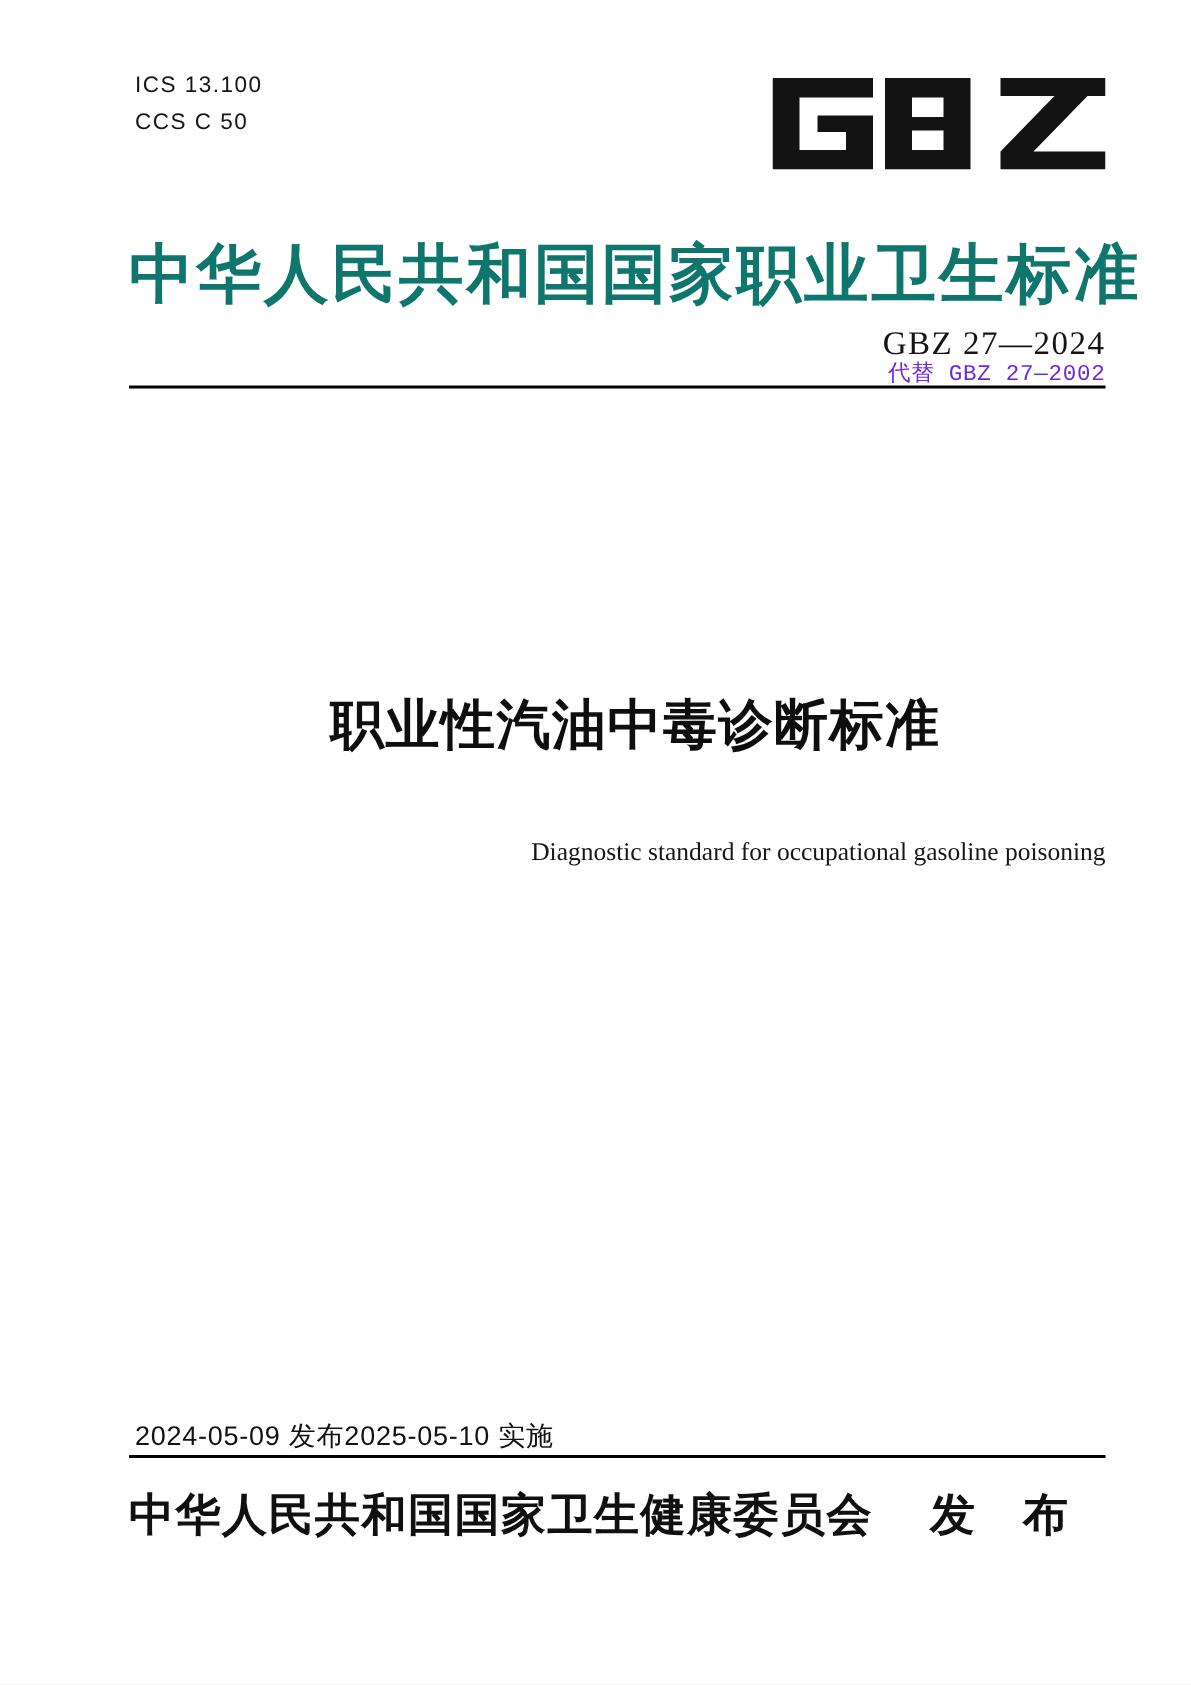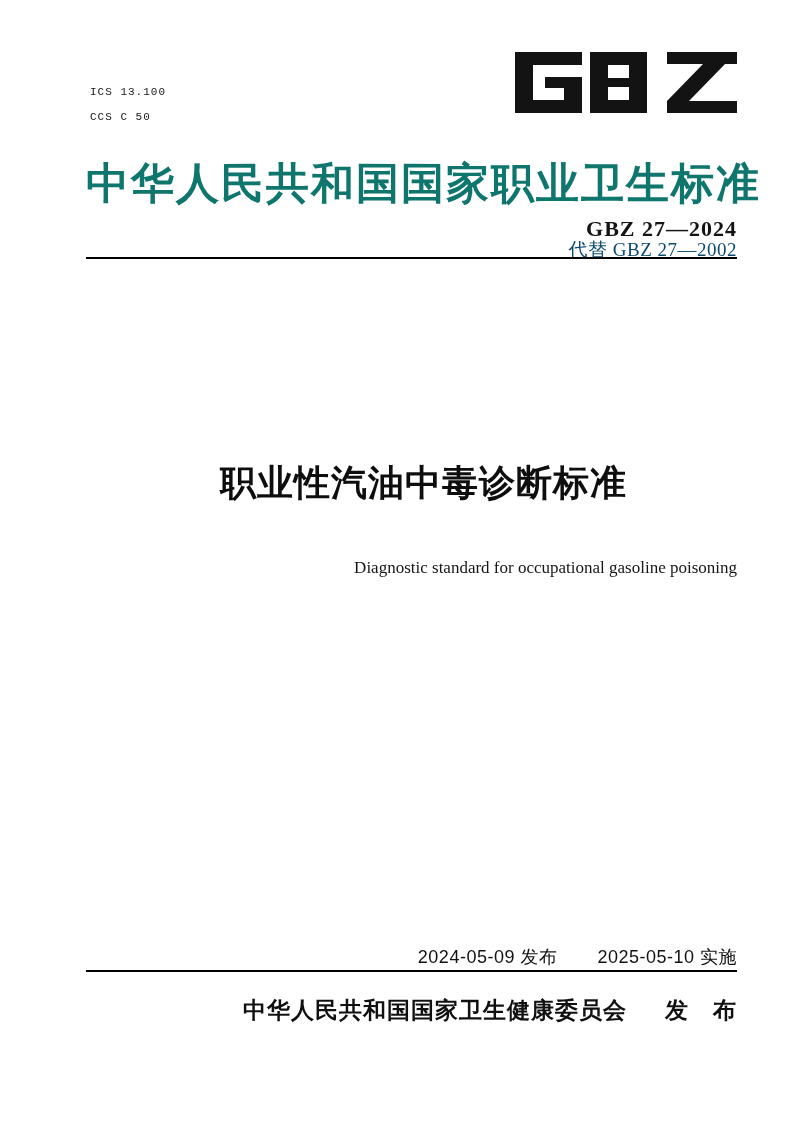--- a/index.html
+++ b/index.html
@@ -12,26 +12,25 @@
     color: #111111;
     overflow: hidden;
     font-family: "Liberation Sans", sans-serif;
   }
 
   
   .ics-block {
     position: absolute;
     left: 90px;
     top: 44px;
-    font-family: Liberation Mono, monospace;
-    font-size: 11px;
+    font-family: Liberation Sans, sans-serif;
+    font-size: 15px;
     letter-spacing: 1px;
     line-height: 25px;
     color: #161616;
-    margin-top: 36px;
   }
 
   
   .logo {
     position: absolute;
     left: 515px;
     top: 52px;
     width: 222px;
     height: 61px;
   }
@@ -54,38 +53,38 @@
     color: #0f766e;
   }
 
   .std-num {
     position: absolute;
     left: 86px;
     top: 216px;
     width: 651px;
     text-align: right;
     font-family: "Liberation Serif", serif;
-    font-weight: bold;
+    font-weight: normal;
     font-size: 22px;
     letter-spacing: 1px;
     line-height: 26px;
     color: #141414;
   }
 
   .supersede {
     position: absolute;
     left: 86px;
     top: 241px;
     width: 651px;
     text-align: right;
-    font-family: Liberation Serif, serif;
-    font-size: 19px;
+    font-family: Liberation Mono, monospace;
+    font-size: 15px;
     letter-spacing: 0.5px;
     line-height: 17px;
-    color: #0c4a6e;
+    color: #6d28d9;
   }
 
   .rule {
     position: absolute;
     left: 86px;
     width: 651px;
     height: 2px;
     background: #000000;
   }
   .rule-top { top: 257px; }
@@ -119,39 +118,38 @@
     color: #161616;
   }
 
   
   .dates {
     position: absolute;
     left: 90px;
     top: 945px;
     width: 647px;
     display: flex;
-    justify-content: flex-end;
+    justify-content: flex-start;
     font-family: "Liberation Sans", sans-serif;
     font-size: 18px;
     line-height: 24px;
     letter-spacing: 0.5px;
     color: #121212;
-    gap: 40px;
   }
 
   
   .publisher {
     position: absolute;
     left: 86px;
     top: 995px;
     width: 651px;
-    text-align: right;
+    text-align: left;
     font-family: "Liberation Serif", serif;
     font-weight: bold;
-    font-size: 23px;
+    font-size: 30px;
     letter-spacing: 1px;
     line-height: 32px;
     white-space: nowrap;
     color: #101010;
   }
   .publisher .issue-label { margin-left: 38px; }
 </style>
 </head>
 <body>
 

